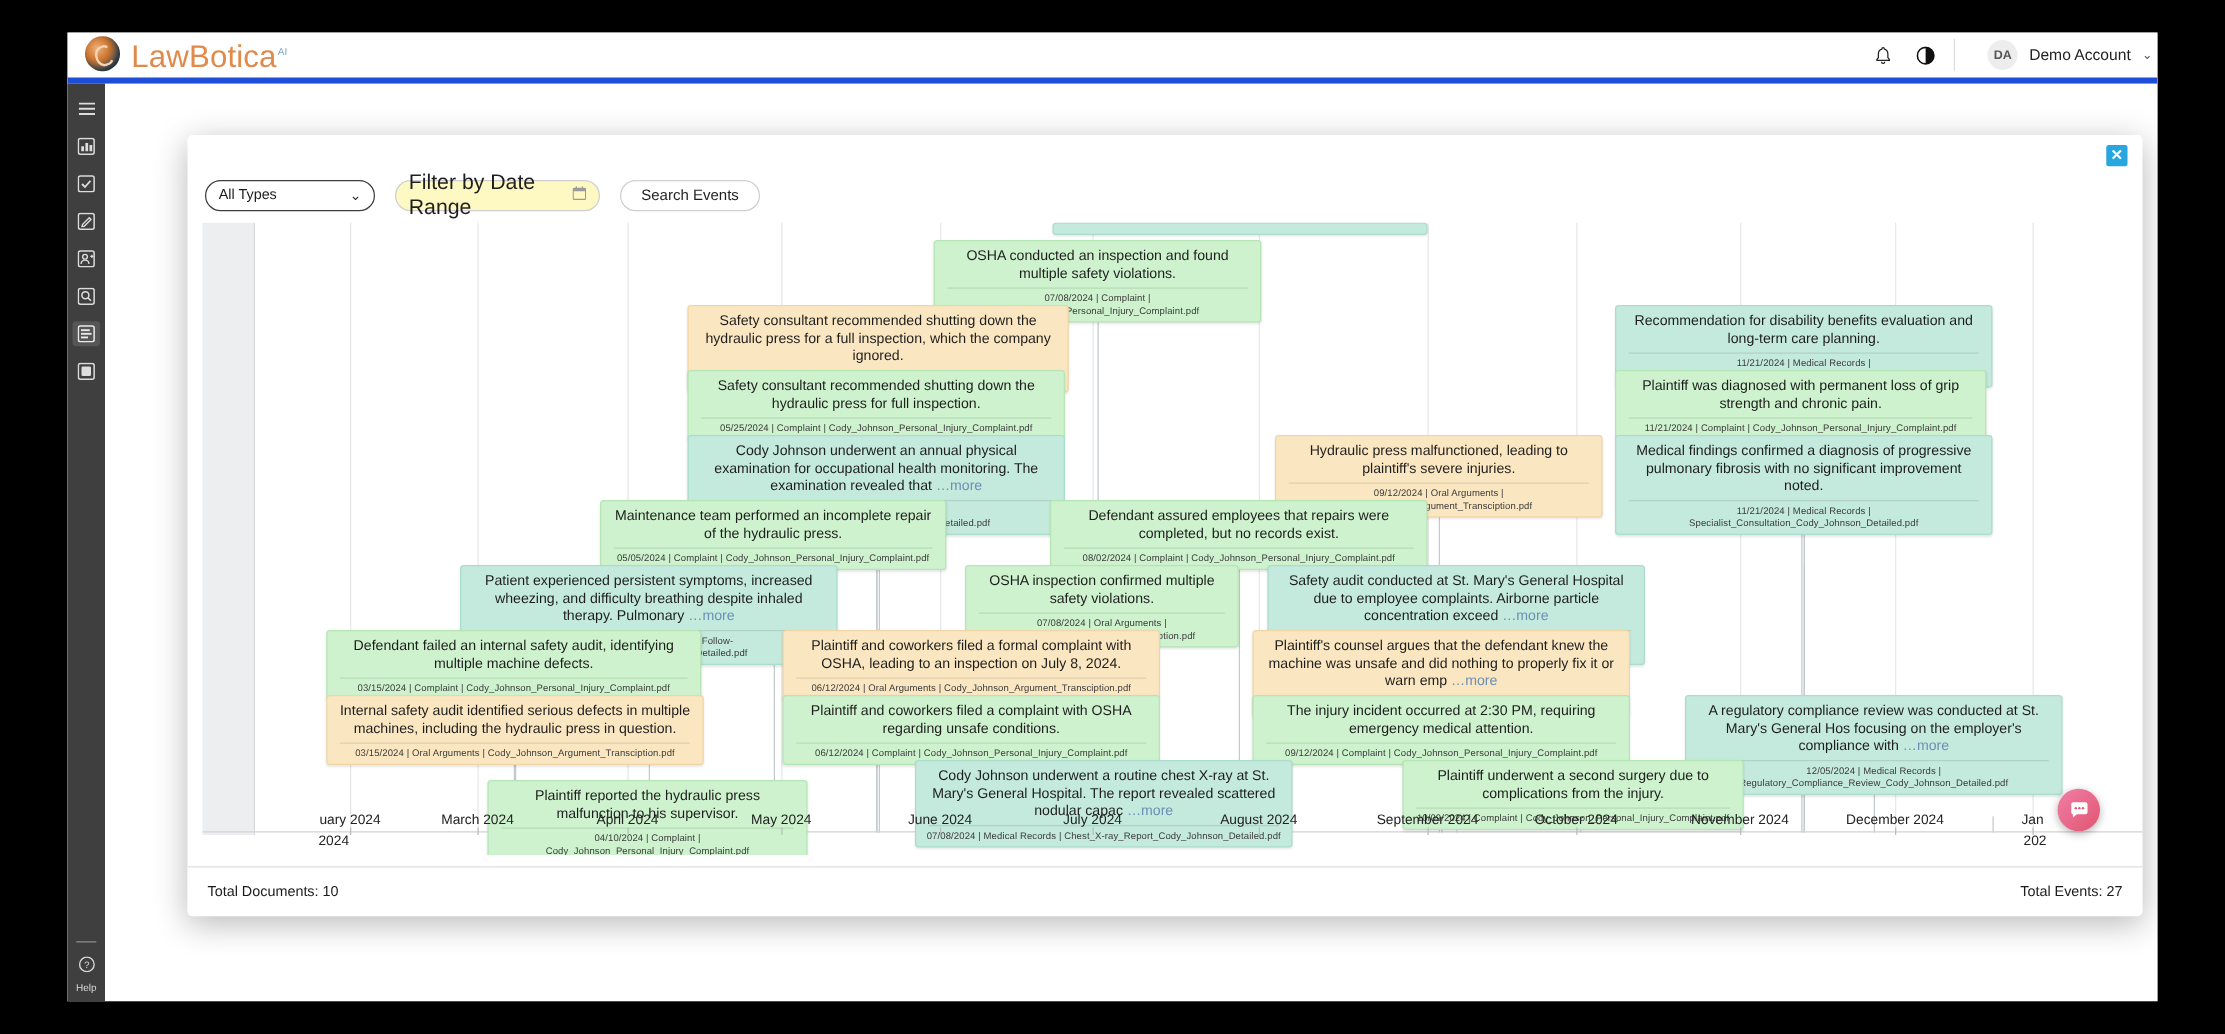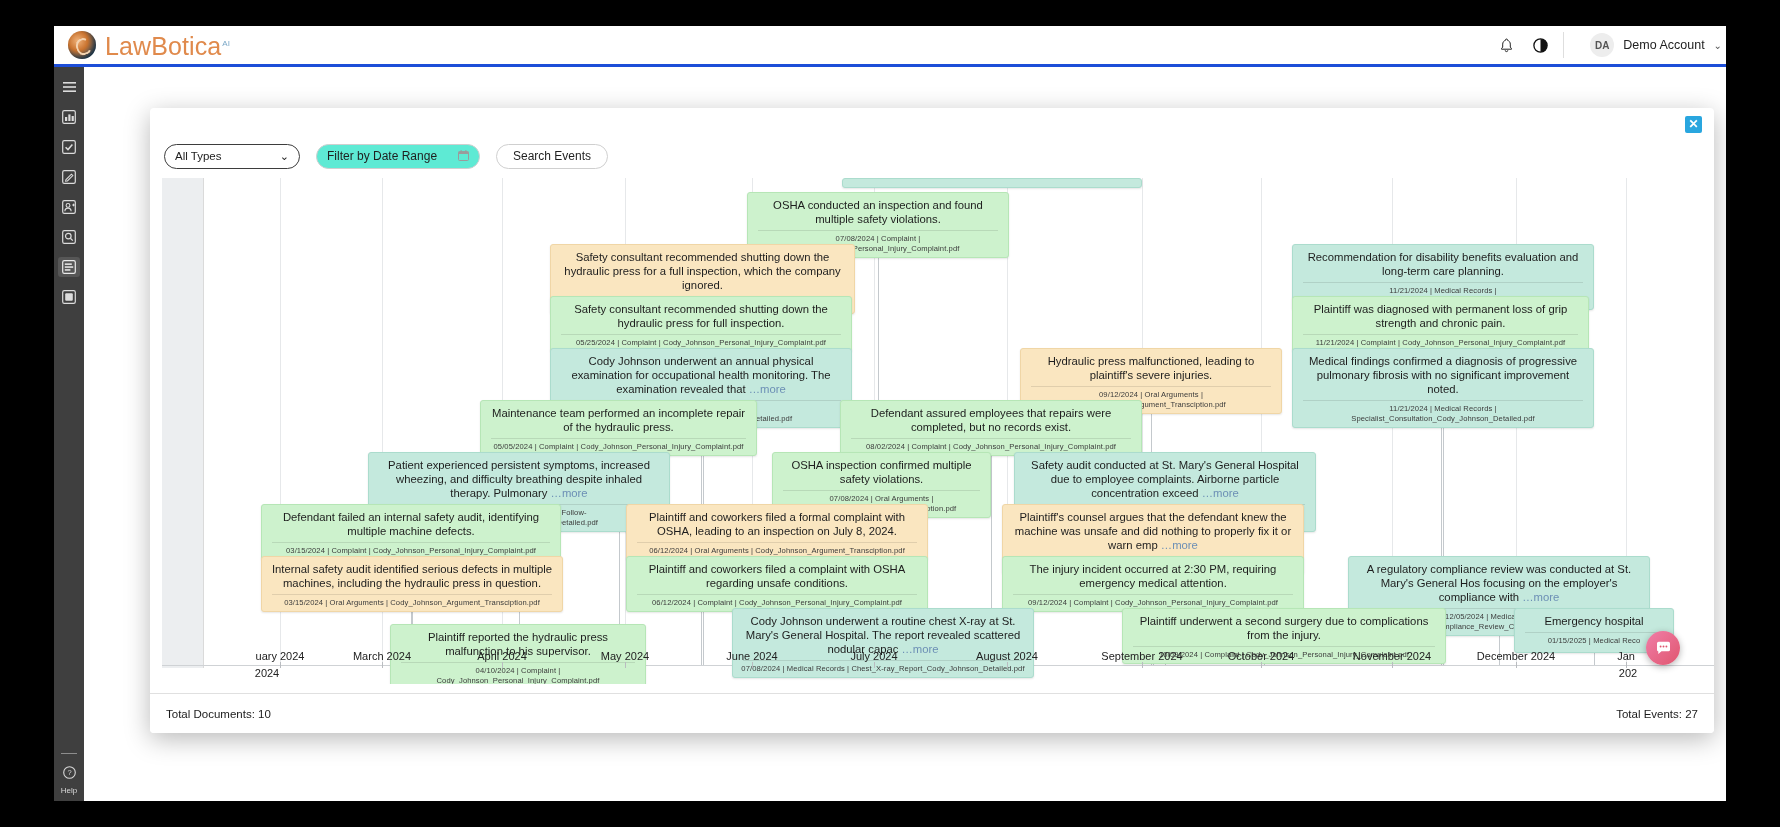--- a/index.html
+++ b/index.html
@@ -19,21 +19,21 @@
   .app-shell {
     position: absolute;
     left: 54px; top: 26px;
     width: 1672px; height: 775px;
     background: #ffffff;
     overflow: hidden;
   }
   .topbar {
     position: absolute; left:0; top:0; width:100%; height: 41px;
     background: #ffffff;
-    border-bottom: 3px solid #1d4ed8;
+    border-bottom: 5px solid #1d4ed8;
     display: flex; align-items: center;
   }
   .brand {
     display: flex; align-items: flex-start; gap: 9px;
     margin-left: 14px;
   }
   .brand-logo {
     width: 28px; height: 28px; border-radius: 50%;
     background: radial-gradient(circle at 35% 35%, #f0b27a 0%, #c9732f 38%, #2b4a63 75%, #16293a 100%);
     position: relative; margin-top: 2px;
@@ -113,22 +113,22 @@
   .f-select {
     width: 136px; height: 25px; border:1px solid #3d3d3d; border-radius: 13px;
     background:#fff; display:flex; align-items:center; padding: 0 10px;
     font-size: 11.5px; color:#1c1c1c; position:relative;
   }
   .f-select .chev {
     margin-left:auto; font-size: 11px; color:#222;
   }
   .f-date {
     width: 164px; height: 25px; border:1px solid #cfcfcf; border-radius: 13px;
-    background:#5eead4; display:flex; align-items:center; padding: 0 10px;
-    font-size: 12px; color:#1f1f1f;
+    background:#fef9c3; display:flex; align-items:center; padding: 0 10px;
+    font-size: 17px; color:#1f1f1f;
   }
   .f-date .cal { margin-left:auto; color:#9b9b9b; font-size:11px; }
   .f-search {
     height: 25px; border:1px solid #cfcfcf; border-radius: 13px;
     background:#fff; display:flex; align-items:center; padding: 0 16px;
     font-size: 12px; color:#1f1f1f;
   }
 
   
   .tl-wrap {
@@ -479,29 +479,24 @@
             <div class="ev green" style="left: 228px; top: 430px; width: 256px; min-height: 45px; margin-top: 16px;">
               <div class="ev-text">Plaintiff reported the hydraulic press malfunction to his supervisor.</div>
               <div class="ev-sep"></div>
               <div class="ev-meta">04/10/2024 | Complaint | Cody_Johnson_Personal_Injury_Complaint.pdf</div>
             </div>
             <div class="ev teal" style="left: 570px; top: 430px; width: 302px; min-height: 52px;">
               <div class="ev-text">Cody Johnson underwent a routine chest X-ray at St. Mary's General Hospital. The report revealed scattered nodular capac<span class="ev-more"> …more</span></div>
               <div class="ev-sep"></div>
               <div class="ev-meta">07/08/2024 | Medical Records | Chest_X-ray_Report_Cody_Johnson_Detailed.pdf</div>
             </div>
-            <div class="ev green" style="left: 960px; top: 430px; width: 324px; min-height: 45px;">
+            <div class="ev green" style="left: 960px; top: 430px; width: 273px; min-height: 45px;">
               <div class="ev-text">Plaintiff underwent a second surgery due to complications from the injury.</div>
               <div class="ev-sep"></div>
               <div class="ev-meta">10/09/2024 | Complaint | Cody_Johnson_Personal_Injury_Complaint.pdf</div>
-            </div>
-            <div class="ev teal" style="left: 1352px; top: 430px; width: 160px; min-height: 45px;">
-              <div class="ev-text">Emergency hospital</div>
-              <div class="ev-sep"></div>
-              <div class="ev-meta">01/15/2025 | Medical Reco</div>
             </div>
             <div class="ev teal" style="left: 680px; top: 0px; width: 300px; min-height: 8px;"></div>
             <div class="tl-tick" style="left: 118px; bottom: 22px;">uary 2024</div>
             <div class="tl-tick-mark" style="left: 118px;"></div>
             <div class="tl-tick" style="left: 220px; bottom: 22px;">March 2024</div>
             <div class="tl-tick-mark" style="left: 220px;"></div>
             <div class="tl-tick" style="left: 340px; bottom: 22px;">April 2024</div>
             <div class="tl-tick-mark" style="left: 340px;"></div>
             <div class="tl-tick" style="left: 463px; bottom: 22px;">May 2024</div>
             <div class="tl-tick-mark" style="left: 463px;"></div>

